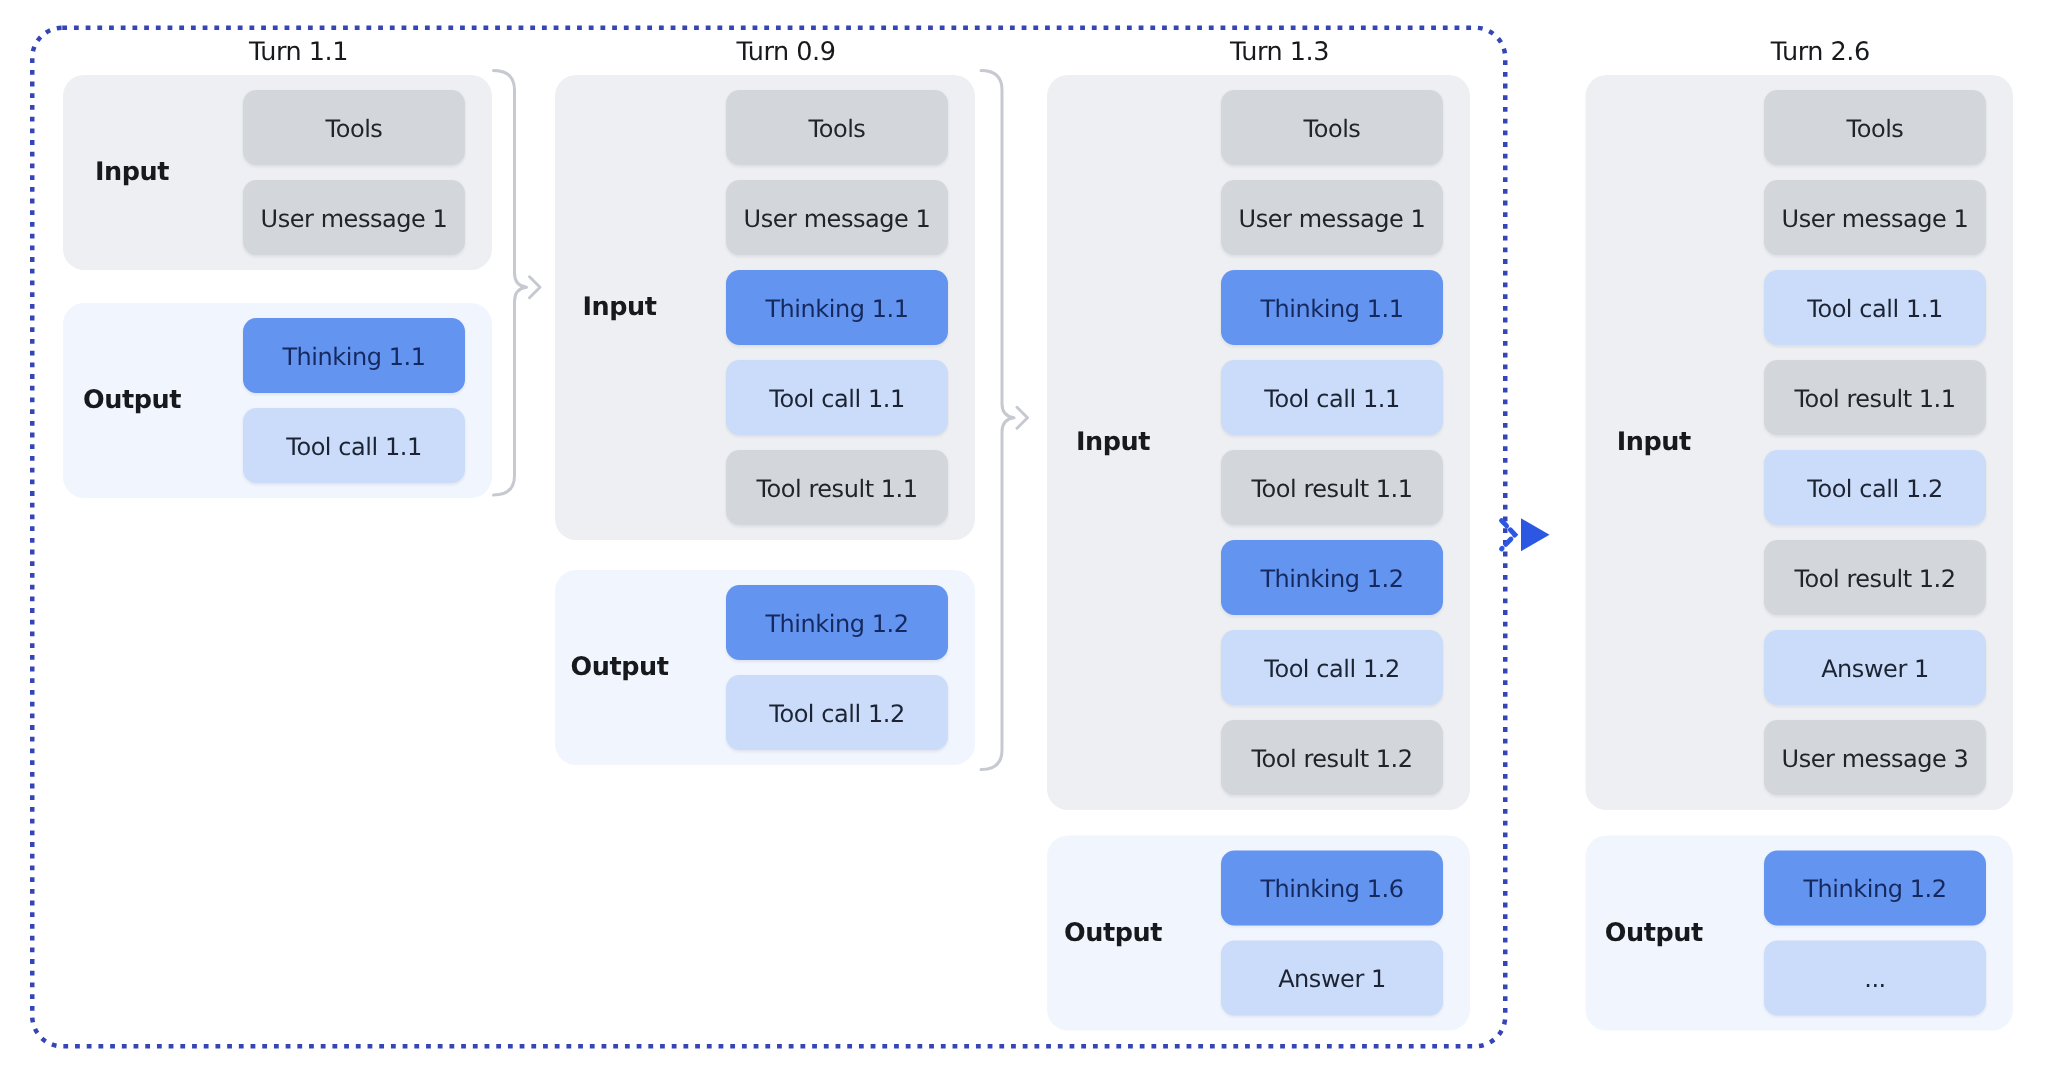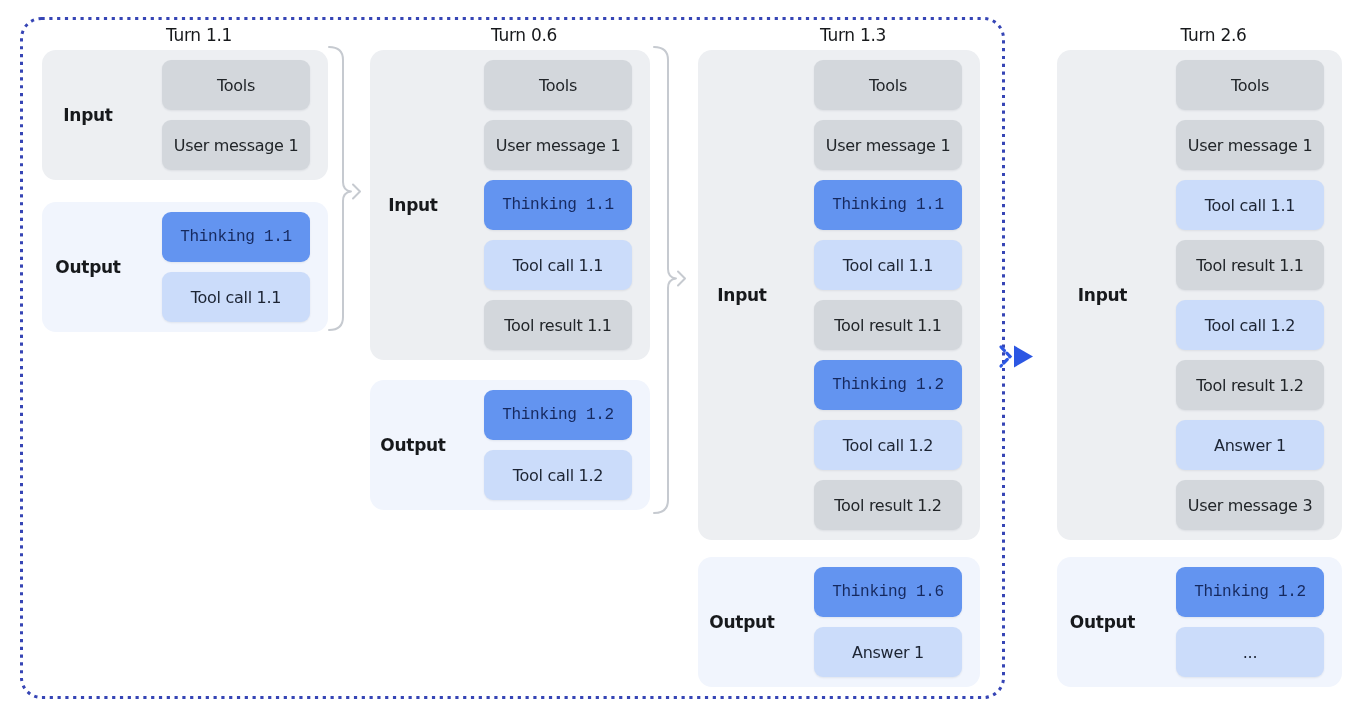--- a/index.html
+++ b/index.html
@@ -33,21 +33,21 @@
 
   .io-label{position:absolute;left:0;top:0;height:100%;width:calc(100% - 194px);
     display:flex;align-items:center;justify-content:center;
     font-size:17px;color:var(--title-text,#17191C);letter-spacing:-0.3px;font-weight:bold;}
 
   .chips{position:absolute;top:10px;right:18px;width:176px;
     display:flex;flex-direction:column;gap:10px;}
   .chip{height:50px;border-radius:9px;display:flex;align-items:center;justify-content:center;
     font-size:16px;letter-spacing:-0.3px;box-shadow:0 1px 2px rgba(25,35,60,.08);margin-left:28px;}
   .chip-gray{background:var(--chip-gray,#D3D7DC);color:var(--chip-text-dark,#212529);}
-  .chip-blue{background:var(--chip-blue,#6394F0);color:var(--chip-text-navy,#16295E);font-family:Liberation Mono, monospace;}
+  .chip-blue{background:var(--chip-blue,#6394F0);color:var(--chip-text-navy,#16295E);}
   .chip-lightblue{background:var(--chip-lightblue,#CBDCFA);color:var(--chip-text-navy2,#1C2433);}
 </style>
 </head>
 <body>
 
 <div class="canvas">
 
   <svg class="overlay" viewBox="0 0 1363 715">
     <rect class="dashed-rect" x="21.5" y="18.5" width="982" height="679" rx="20"></rect>
     <path class="grp-chev" d="M1001,347 L1010,356.5 L1001,366"></path>
@@ -72,21 +72,21 @@
     <div class="io-box output">
       <div class="io-label">Output</div>
       <div class="chips">
         <div class="chip chip-blue">Thinking 1.1</div>
         <div class="chip chip-lightblue">Tool call 1.1</div>
       </div>
     </div>
   </div>
 
   <div class="col col2">
-    <div class="turn-title">Turn 0.6</div>
+    <div class="turn-title">Turn 0.9</div>
     <div class="io-box input">
       <div class="io-label">Input</div>
       <div class="chips">
         <div class="chip chip-gray">Tools</div>
         <div class="chip chip-gray">User message 1</div>
         <div class="chip chip-blue">Thinking 1.1</div>
         <div class="chip chip-lightblue">Tool call 1.1</div>
         <div class="chip chip-gray">Tool result 1.1</div>
       </div>
     </div>

